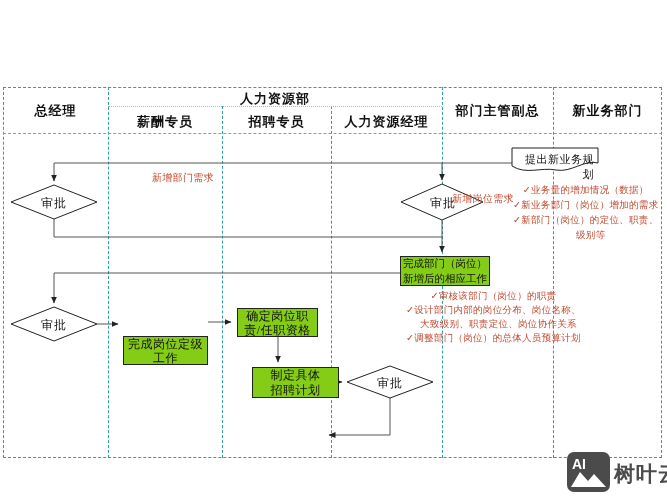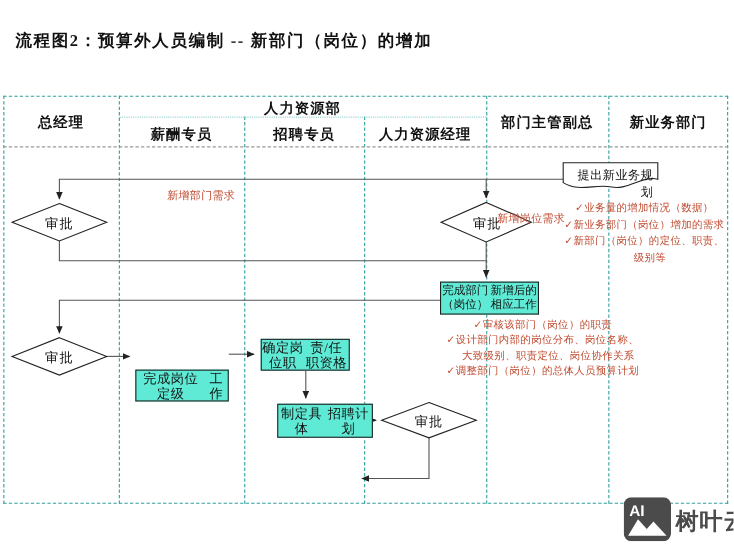--- a/index.html
+++ b/index.html
@@ -12,22 +12,22 @@
     left:14px;top:28px;font-size:15px;font-weight:bold;letter-spacing:1.5px;white-space:nowrap;
   }
   
   .frame-outer{left:3px;top:87px;width:657px;height:369px;border:1px dashed #2f9e9e;}
   .vdiv{width:0;border-left:1px dashed #2f9e9e;}
   .hdot{height:0;border-top:1px dotted #8ecccc;}
   .hgray{height:0;border-top:1px dashed #999999;}
   .lane-label{font-size:13px;font-weight:bold;letter-spacing:1px;text-align:center;white-space:nowrap;}
   
   .node-box{
-    border:1px solid #222;background:#5eead4;display:flex;flex-direction:row;
-    align-items:center;justify-content:center;text-align:center;
+    border:1px solid #222;background:#84cc16;display:flex;flex-direction:column;
+    align-items:center;justify-content:space-between;text-align:center;
     font-size:12px;line-height:14px;letter-spacing:0.5px;box-sizing:border-box;
   }
   .node-box.small{font-size:10.5px;line-height:13px;letter-spacing:0;}
   .diamond-label{font-size:12px;text-align:center;letter-spacing:1px;}
   .doc-label{font-size:11px;text-align:right;letter-spacing:0.5px;}
   .svg-layer{left:0;top:0;pointer-events:none;}
   
   .red-note{color:#c04a2f;font-size:10px;white-space:nowrap;letter-spacing:0.3px;margin-top:24px;}
   .checklist{color:#c04a2f;font-size:9.5px;letter-spacing:0.3px;}
   .checklist .line{white-space:nowrap;text-align:center;}
@@ -39,21 +39,20 @@
   .wm-text{
     left:614px;top:460px;font-family:"Liberation Sans","DejaVu Sans",sans-serif;
     font-size:21px;font-weight:bold;color:#4b4b4b;letter-spacing:1px;white-space:nowrap;
   }
 </style>
 </head>
 <body>
 
 <div class="stage">
 
-  <div class="abs page-title">流程图2：预算外人员编制 -- 新部门（岗位）的增加</div>
 
   <div class="abs frame-outer"></div>
   <div class="abs vdiv" style="left:108px;top:87px;height:371px;"></div>
   <div class="abs vdiv" style="left:222px;top:106px;height:352px;"></div>
   <div class="abs vdiv" style="left:331px;top:106px;height:352px;"></div>
   <div class="abs vdiv" style="left:442px;top:87px;height:371px;"></div>
   <div class="abs vdiv" style="left:553px;top:87px;height:371px;"></div>
   <div class="abs hdot" style="left:108px;top:106px;width:334px;"></div>
   <div class="abs hgray" style="left:3px;top:133px;width:659px;"></div>
 

